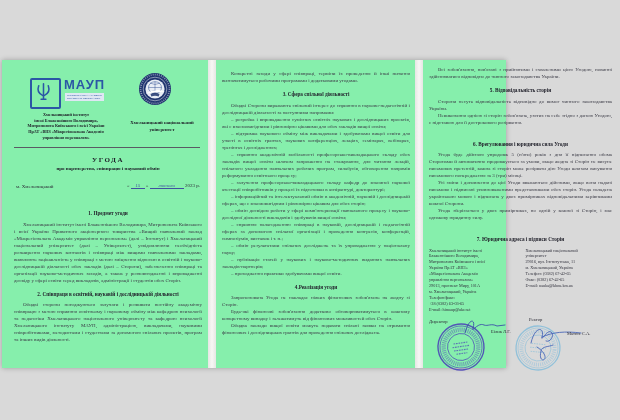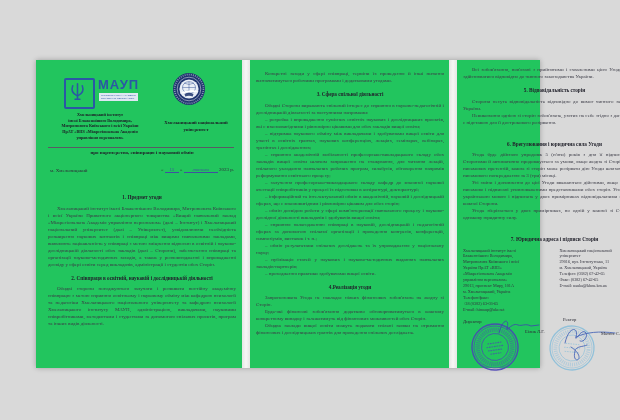--- a/index.html
+++ b/index.html
@@ -3,21 +3,21 @@
 <meta charset="utf-8">
 <style>
   html,body{margin:0;padding:0;}
   body{
     width:620px;height:420px;position:relative;overflow:hidden;
     background:#d9d9d9;
     font-family:"Liberation Serif", serif;
   }
   .sheet{
     position:absolute;left:2px;top:60px;width:504px;height:308px;
-    background:#22c55e;box-shadow:0 0 5px rgba(0,0,0,.28);margin-left:34px;
+    background:#86efac;box-shadow:0 0 5px rgba(0,0,0,.28);
   }
   .joint{position:absolute;top:0;bottom:0;width:8px;
     background:linear-gradient(90deg,#e6e6e4,#f7f7f5 50%,#e6e6e4);}
   .page{position:absolute;top:0;bottom:0;padding:0 6px;box-sizing:border-box;color:#3b3b46;}
   .p{margin:0;text-indent:9px;text-align:justify;font-size:5px;line-height:1.4;color:#3b3b46;}
   .head{text-align:center;font-weight:bold;font-size:5.2px;line-height:1.25;margin:7px 6px 4px;color:#22222c;}
   
   .hdr{position:relative;height:88px;}
   .maup-box{position:absolute;left:16px;top:18px;width:27px;height:27px;
     border:2px solid #2b57a5;border-radius:2px;}
@@ -87,20 +87,21 @@
         <div>ПрАТ «ВНЗ «Міжрегіональна Академія</div>
         <div>управління персоналом»</div>
       </div>
       <div class="inst-right">
         <div>Хмельницький національний</div>
         <div>університет</div>
       </div>
       <div class="rule"></div>
     </div>
 
+    <div class="doc-title">УГОДА</div>
     <div class="doc-subtitle">про партнерство, співпрацю і науковий обмін</div>
 
     <div class="city-date">
       <span>м. Хмельницький</span>
       <span>
         <span>«</span>
         <span class="ink ink-slot" style="width:14px;">15</span>
         <span>»</span>
         <span class="ink ink-slot" style="width:34px;">лютого</span>
         <span>2023 р.</span>

